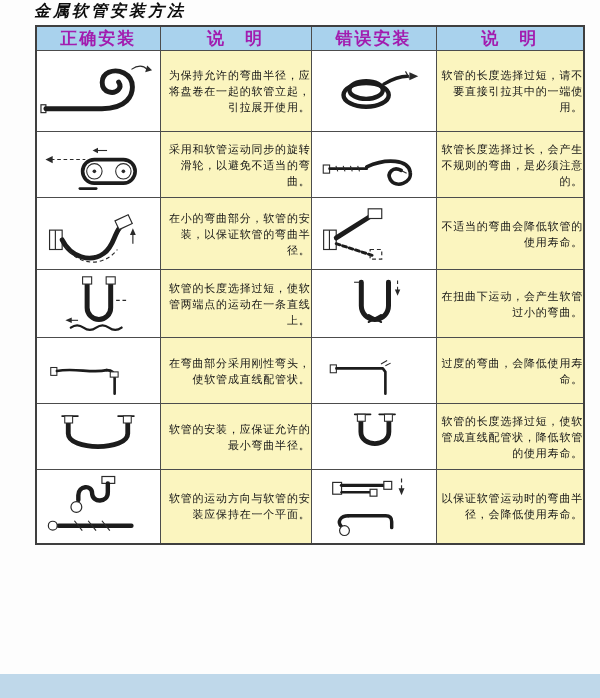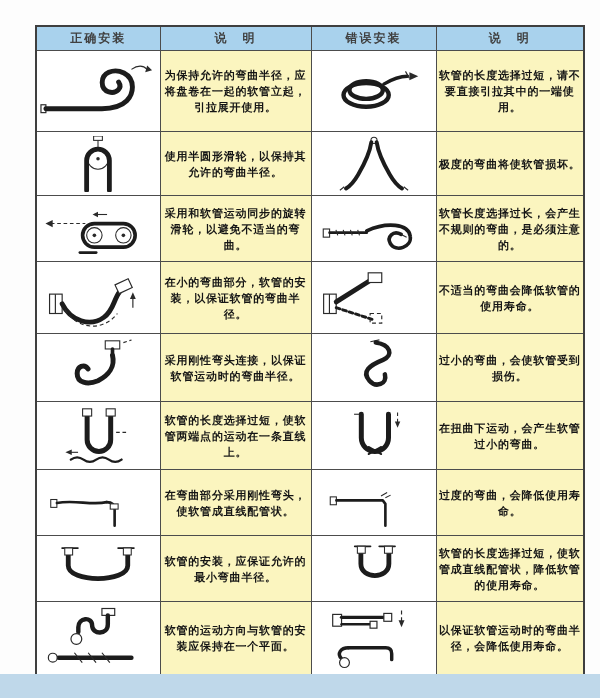--- a/index.html
+++ b/index.html
@@ -24,42 +24,43 @@
     position:absolute;left:35px;top:25px;
     width:548px;border-collapse:collapse;table-layout:fixed;
     border:2px solid #3f3f3f;
   }
   table.install td,table.install th{
     border:1px solid #4c4c4c;
     padding:0;vertical-align:middle;overflow:hidden;
   }
   th.hdr{
     background:var(--header-bg,#a9d2ed);
-    font-size:12px;font-weight:bold;color:#404040;
+    font-size:17px;font-weight:bold;color:#a21caf;
     letter-spacing:2px;text-align:center;height:23px;
   }
   td.desc{
     background:var(--desc-bg,#fbf5bf);
-    font-size:11px;font-weight:bold;color:#151515;
+    font-size:11px;font-weight:normal;color:#151515;
     line-height:16px;letter-spacing:0.8px;
-    padding:4px 7px 4px 9px;text-align:center;
+    padding:4px 7px 4px 9px;text-align:right;
   }
   td.pic{background:#ffffff;text-align:center;}
   td.pic svg{display:block;margin:0 auto;}
   .hose{stroke:#1c1c1c;fill:none;stroke-linecap:round;stroke-linejoin:round;}
   .thin{stroke:#2a2a2a;fill:none;stroke-width:1.2;}
   .thinf{stroke:#2a2a2a;fill:#ffffff;stroke-width:1.2;}
   .arr{fill:#2a2a2a;stroke:none;}
   .dash{stroke-dasharray:4 3;}
 </style>
 </head>
 <body>
 
 <div class="page">
 
+  <div class="doc-title">金属软管安装方法</div>
 
   <table class="install">
     <colgroup>
       <col style="width:124px">
         <col style="width:151px">
         <col style="width:125px">
         <col style="width:148px">
     </colgroup>
 
     <tbody>
@@ -85,41 +86,20 @@
           <ellipse class="hose" stroke-width="4.5" cx="52" cy="36" rx="23" ry="12"></ellipse>
           <ellipse class="hose" stroke-width="4.5" cx="52" cy="31" rx="17" ry="9"></ellipse>
           <path class="hose" stroke-width="3.5" d="M70 25 C80 19 88 17 94 17"></path>
           <path class="thin" d="M92 12 l4 7"></path>
           <polygon class="arr" points="96,13 105,17 96,21"></polygon>
         </svg>
       </td>
       <td class="desc">软管的长度选择过短，请不要直接引拉其中的一端使用。</td>
     </tr>
 
-    <tr style="height:64px">
-      <td class="pic">
-        <svg width="118" height="56" viewBox="0 0 120 64" aria-label="hose-over-semicircular-pulley">
-          <path class="thin" d="M60 14 V2"></path>
-          <rect class="thinf" x="55" y="0" width="10" height="5"></rect>
-          <circle class="thinf" cx="60" cy="26" r="12"></circle>
-          <circle class="arr" cx="60" cy="26" r="2"></circle>
-          <path class="hose" stroke-width="5.5" d="M47 62 V28 A13 13 0 0 1 73 28 V62"></path>
-        </svg>
-      </td>
-      <td class="desc">使用半圆形滑轮，以保持其允许的弯曲半径。</td>
-      <td class="pic">
-        <svg width="118" height="56" viewBox="0 0 120 64" aria-label="hose-hanging-extreme-sharp-bend">
-          <circle class="thinf" cx="60" cy="5" r="3.5"></circle>
-          <path class="hose" stroke-width="4.5" d="M57 7 C55 20 49 32 42 44 C38 51 33 57 28 60"></path>
-          <path class="hose" stroke-width="4.5" d="M63 7 C65 20 71 32 78 44 C82 51 87 57 92 60"></path>
-          <path class="thin" d="M26 58 l-5 4 M94 58 l5 4"></path>
-        </svg>
-      </td>
-      <td class="desc">极度的弯曲将使软管损坏。</td>
-    </tr>
 
     <tr style="height:66px">
       <td class="pic">
         <svg width="118" height="58" viewBox="0 0 120 64" aria-label="hose-on-synchronized-rotating-pulleys">
           <path class="hose" stroke-width="4" d="M56 26 H88 A13 13 0 0 1 88 52 H56 A13 13 0 0 1 56 26 Z"></path>
           <circle class="thinf" cx="56" cy="39" r="8.5"></circle>
               <circle class="arr" cx="56" cy="39" r="2"></circle>
           <circle class="thinf" cx="88" cy="39" r="8.5"></circle>
               <circle class="arr" cx="88" cy="39" r="2"></circle>
           <path class="thin dash" d="M8 26 H46"></path>
@@ -161,38 +141,20 @@
           <path class="thin" d="M14 28 V48"></path>
           <path class="hose" stroke-width="5" d="M21 36 L56 14"></path>
           <rect class="thinf" x="54" y="6" width="14" height="10"></rect>
           <path class="hose dash" stroke-width="3" d="M21 42 L58 54"></path>
           <rect class="thin dash" fill="none" x="56" y="48" width="12" height="10"></rect>
         </svg>
       </td>
       <td class="desc">不适当的弯曲会降低软管的使用寿命。</td>
     </tr>
 
-    <tr style="height:68px">
-      <td class="pic">
-        <svg width="118" height="58" viewBox="0 0 120 64" aria-label="rigid-elbow-connection-moving-hose">
-          <rect class="thinf" x="68" y="2" width="16" height="9"></rect>
-          <path class="hose" stroke-width="4" d="M76 11 V18"></path>
-          <path class="hose" stroke-width="5.5" d="M76 18 C79 30 72 40 60 46 C48 51 37 48 37 38 C37 30 45 27 49 33"></path>
-          <path class="thin dash" d="M88 4 l9 -3"></path>
-        </svg>
-      </td>
-      <td class="desc">采用刚性弯头连接，以保证软管运动时的弯曲半径。</td>
-      <td class="pic">
-        <svg width="118" height="58" viewBox="0 0 120 64" aria-label="too-small-bend-s-hook">
-          <path class="thin" d="M56 3 l10 -2"></path>
-          <path class="hose" stroke-width="5" d="M62 4 C78 6 82 18 70 23 C55 29 46 36 55 46 C62 54 75 50 72 39"></path>
-        </svg>
-      </td>
-      <td class="desc">过小的弯曲，会使软管受到损伤。</td>
-    </tr>
 
     <tr style="height:68px">
       <td class="pic">
         <svg width="118" height="58" viewBox="0 0 120 64" aria-label="u-hose-ends-moving-in-line">
           <path class="hose" stroke-width="5.5" d="M48 10 V36 A13 13 0 0 0 74 36 V10"></path>
           <rect class="thinf" x="43" y="2" width="10" height="8"></rect>
           <rect class="thinf" x="69" y="2" width="10" height="8"></rect>
           <path class="thin dash" d="M80 28 h12"></path>
           <path class="hose" stroke-width="2.5" d="M30 58 q7 -5 14 0 t14 0 t14 0 t14 0"></path>
           <path class="thin" d="M38 50 h-8"></path>

